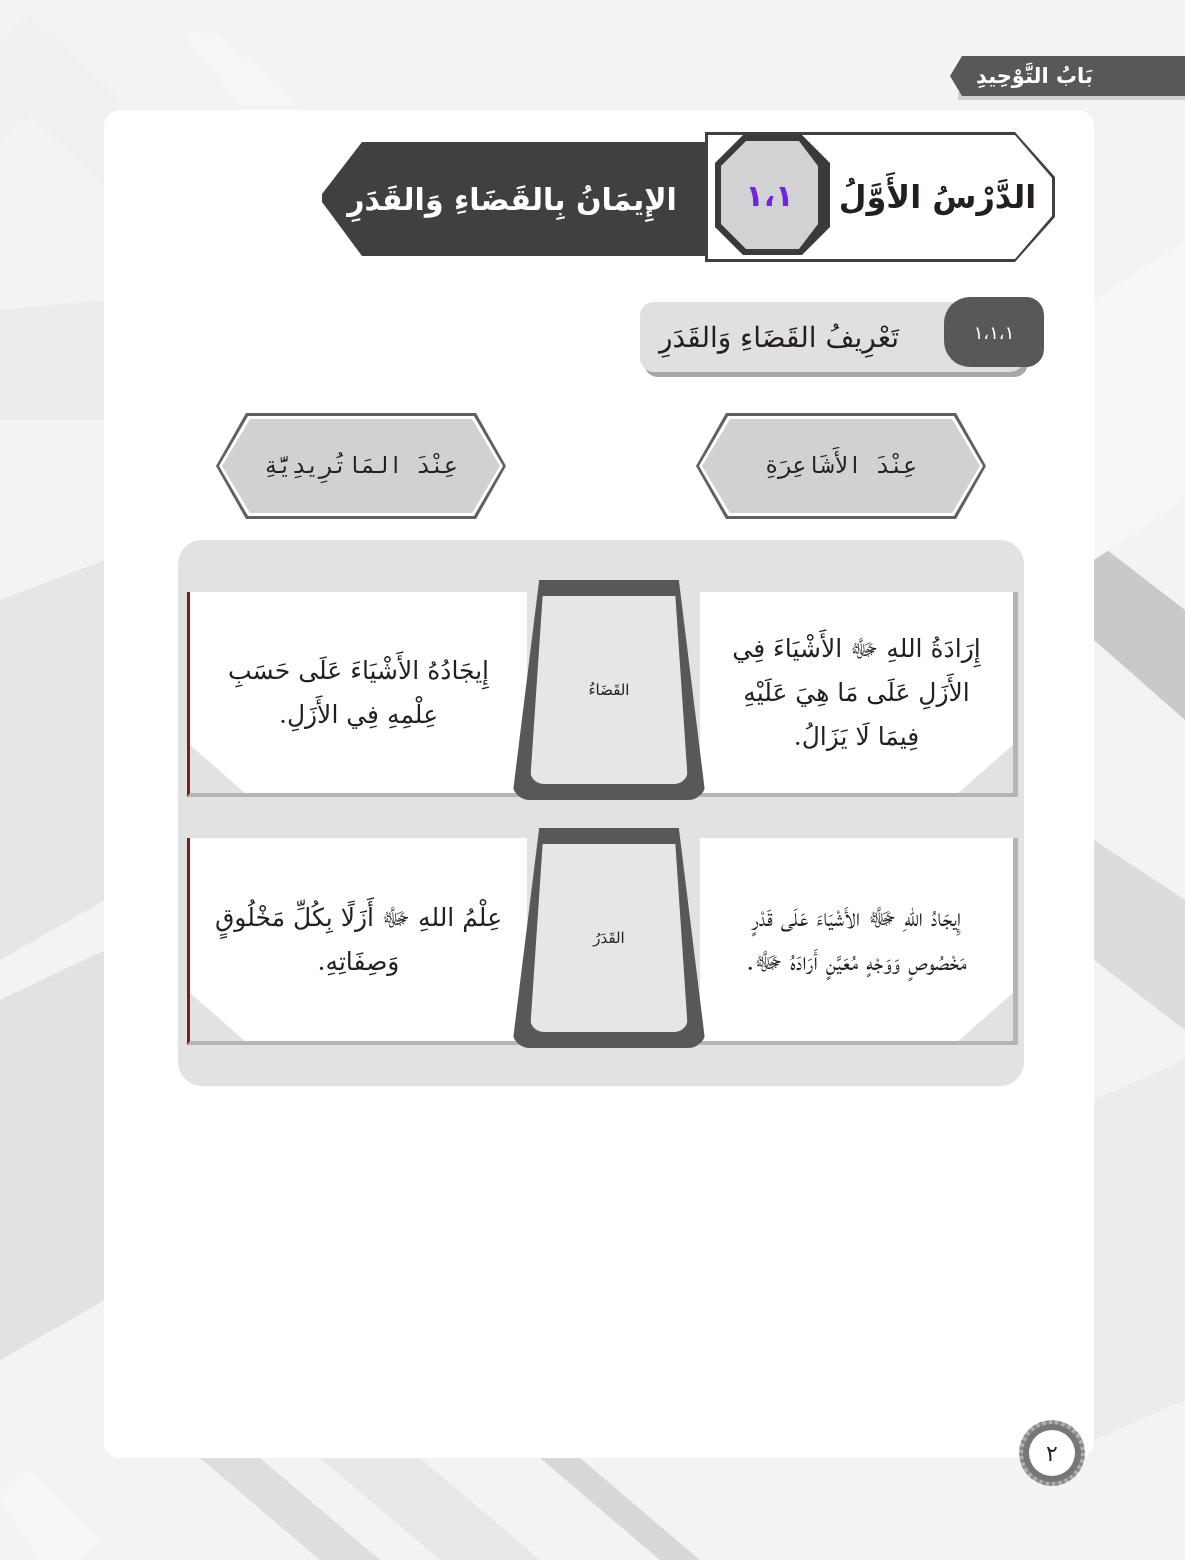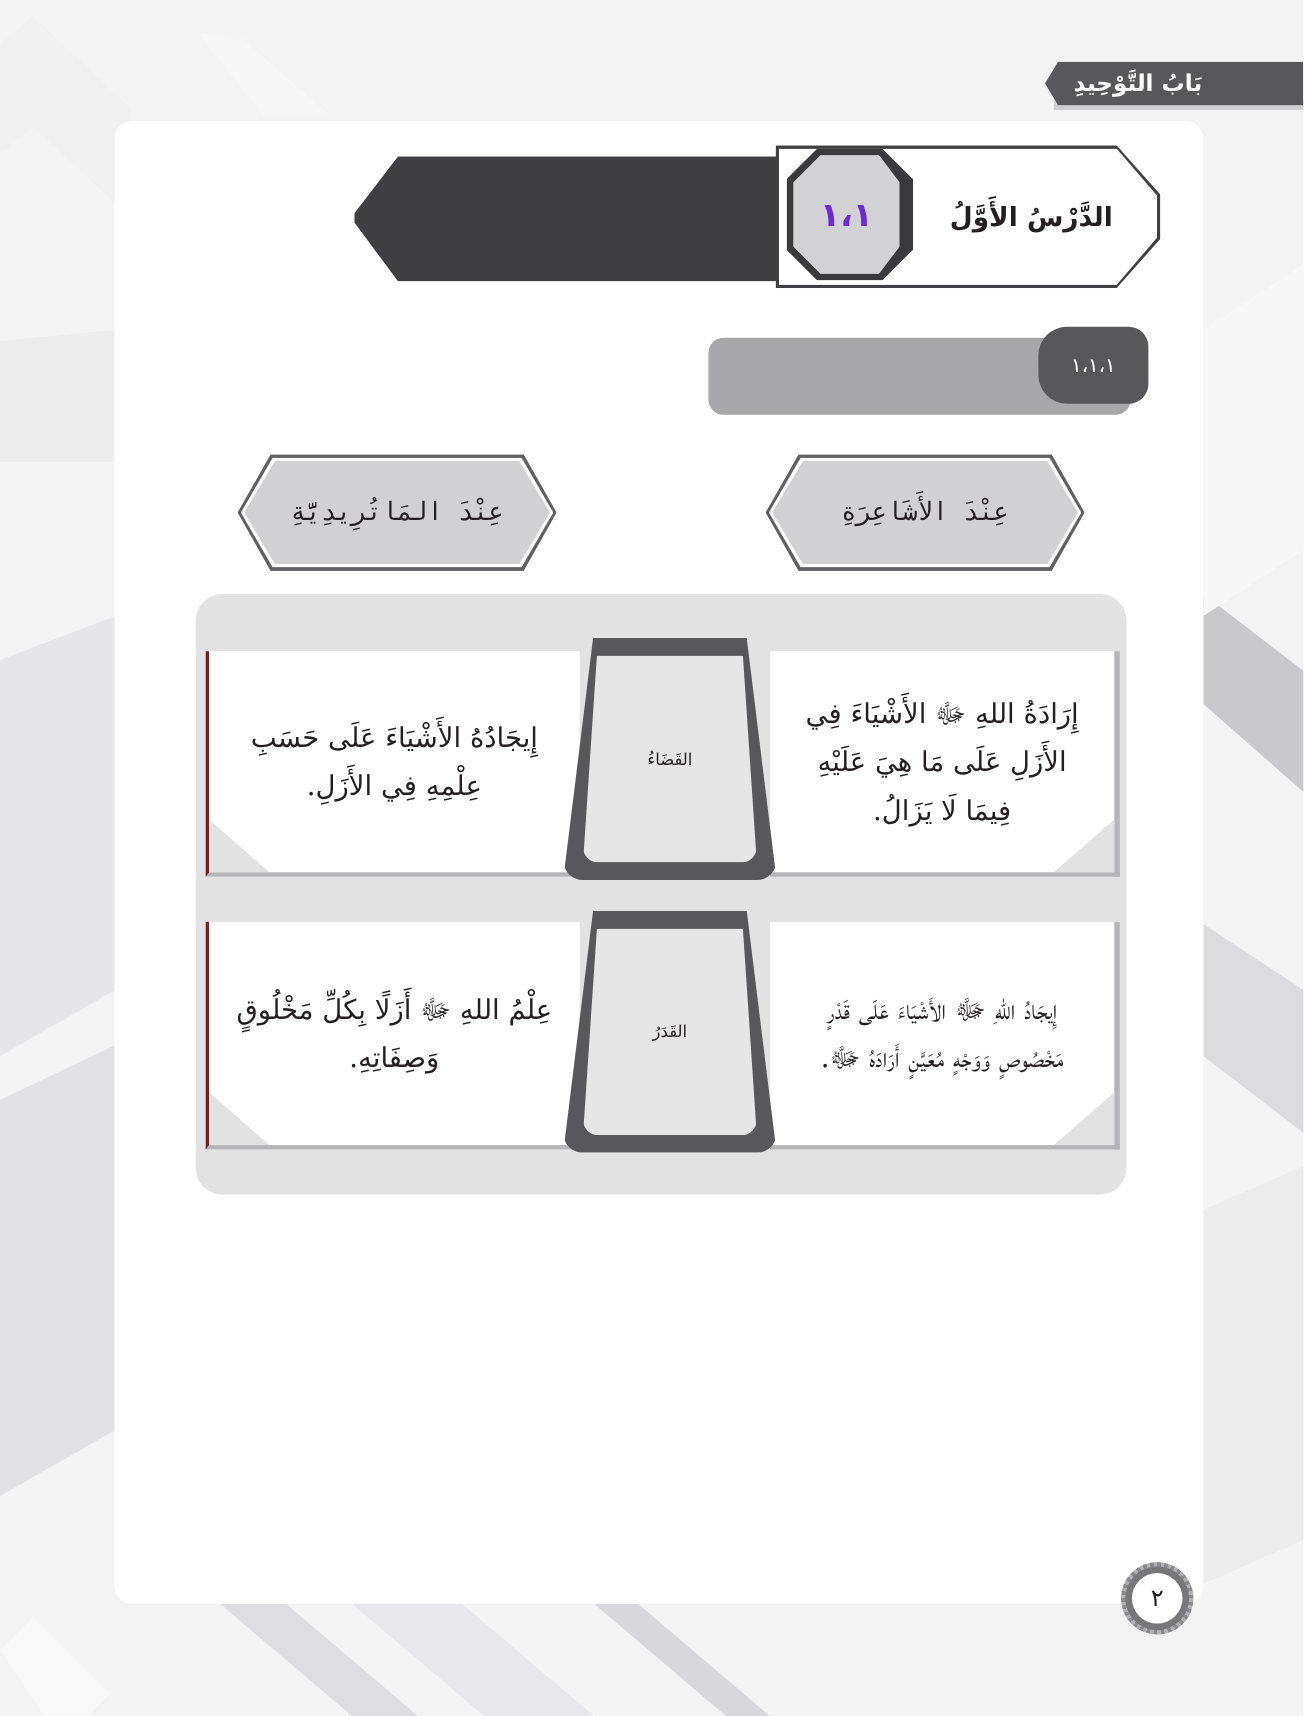--- a/index.html
+++ b/index.html
@@ -54,21 +54,21 @@
     clip-path: polygon(0 0, 310px 0, 100% 45px, 100% 85px, 310px 100%, 0 100%);
   }
   .lesson-white-inner {
     position: absolute; left: 388px; top: 3px; width: 344px; height: 124px;
     background: #ffffff;
     clip-path: polygon(0 0, 307px 0, 100% 43px, 100% 81px, 307px 100%, 0 100%);
   }
   .lesson-label {
     position: absolute; left: 515px; top: 0; width: 205px; height: 130px;
     display: flex; align-items: center; justify-content: center;
-    font-size: 24px; font-weight: bold; color: #231f20; direction: rtl;
+    font-size: 32px; font-weight: bold; color: #231f20; direction: rtl;
     font-family: "DejaVu Sans", sans-serif;
   }
   .lesson-num-outer {
     position: absolute; left: 395px; top: 3px; width: 115px; height: 120px;
     background: #3a3a3c;
     clip-path: polygon(28px 0, 87px 0, 100% 28px, 100% 92px, 87px 100%, 28px 100%, 0 92px, 0 28px);
   }
   .lesson-num {
     position: absolute; left: 401px; top: 9px; width: 97px; height: 108px;
     background: #d2d2d4;
@@ -186,29 +186,33 @@
 
 <div class="page-card"></div>
 
 <div class="chapter-tab-shadow"></div>
 <div class="chapter-tab">
   <span>بَابُ التَّوْحِيدِ</span>
 </div>
 
 <div class="lesson-header">
   <div class="lesson-dark"></div>
+  <div class="lesson-dark-title">الإِيمَانُ بِالقَضَاءِ وَالقَدَرِ</div>
   <div class="lesson-white-outer"></div>
   <div class="lesson-white-inner"></div>
   <div class="lesson-label">الدَّرْسُ الأَوَّلُ</div>
   <div class="lesson-num-outer"></div>
   <div class="lesson-num">١،١</div>
 </div>
 
 <div class="sub-pill">
   <div class="sub-pill-shadow"></div>
+  <div class="sub-pill-light">
+    <span>تَعْرِيفُ القَضَاءِ وَالقَدَرِ</span>
+  </div>
   <div class="sub-pill-dark">١،١،١</div>
 </div>
 
 <div class="school-hex" style="left:696px;">
   <div class="hex-outer"></div>
   <div class="hex-mid"></div>
   <div class="hex-inner">
     <span>عِنْدَ الأَشَاعِرَةِ</span>
   </div>
 </div>

